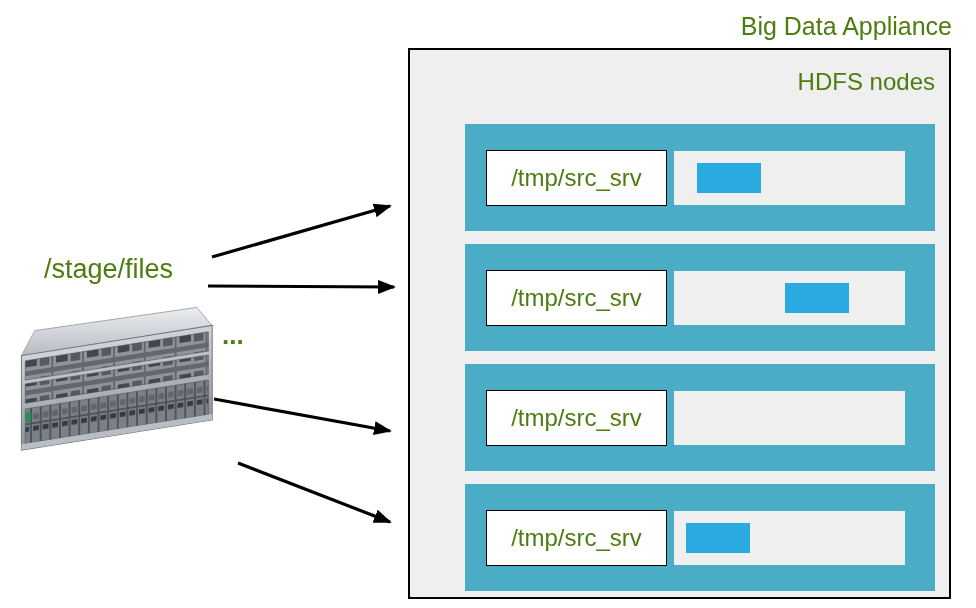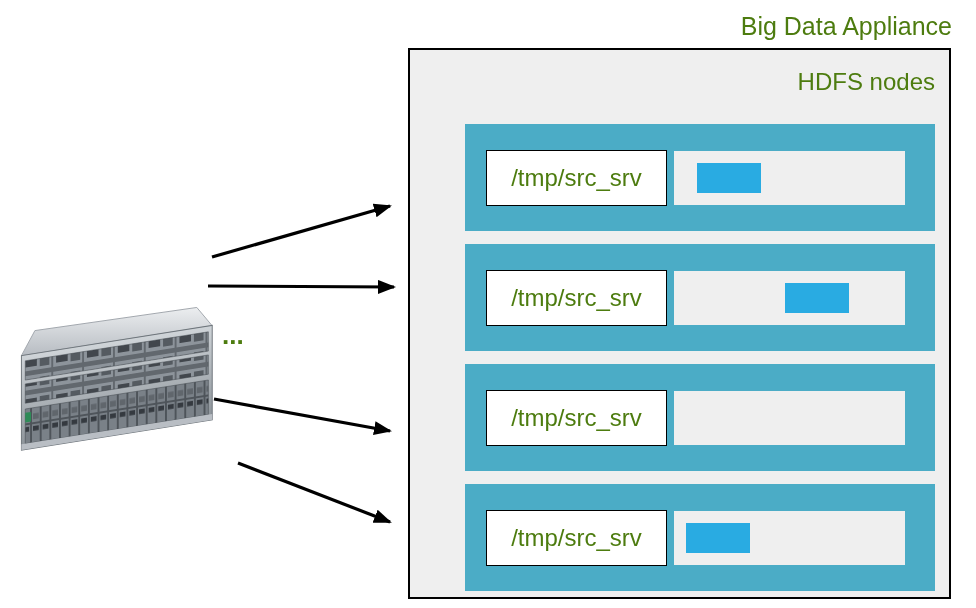--- a/index.html
+++ b/index.html
@@ -62,20 +62,21 @@
       <div class="node-row" style="background: rgb(75, 172, 198);">
         <div class="label-box">/tmp/src_srv</div>
         <div class="slot-box" style="background: rgb(239, 239, 239);">
           <div class="data-block" style="left: 12px; background: rgb(41, 171, 226);"></div>
         </div>
       </div>
 
     </div>
   </div>
 
+  <div class="stage-label">/stage/files</div>
   <div class="ellipsis-label">...</div>
 
   <div class="server-wrap">
     <svg width="212" height="172" viewBox="0 0 220 175">
       <defs>
         <linearGradient id="topg" x1="0" y1="0" x2="0" y2="1">
           <stop offset="0" stop-color="#eceef0"></stop>
           <stop offset="1" stop-color="#b7bcc2"></stop>
         </linearGradient>
         <linearGradient id="frontg" x1="0" y1="0" x2="0" y2="1">

